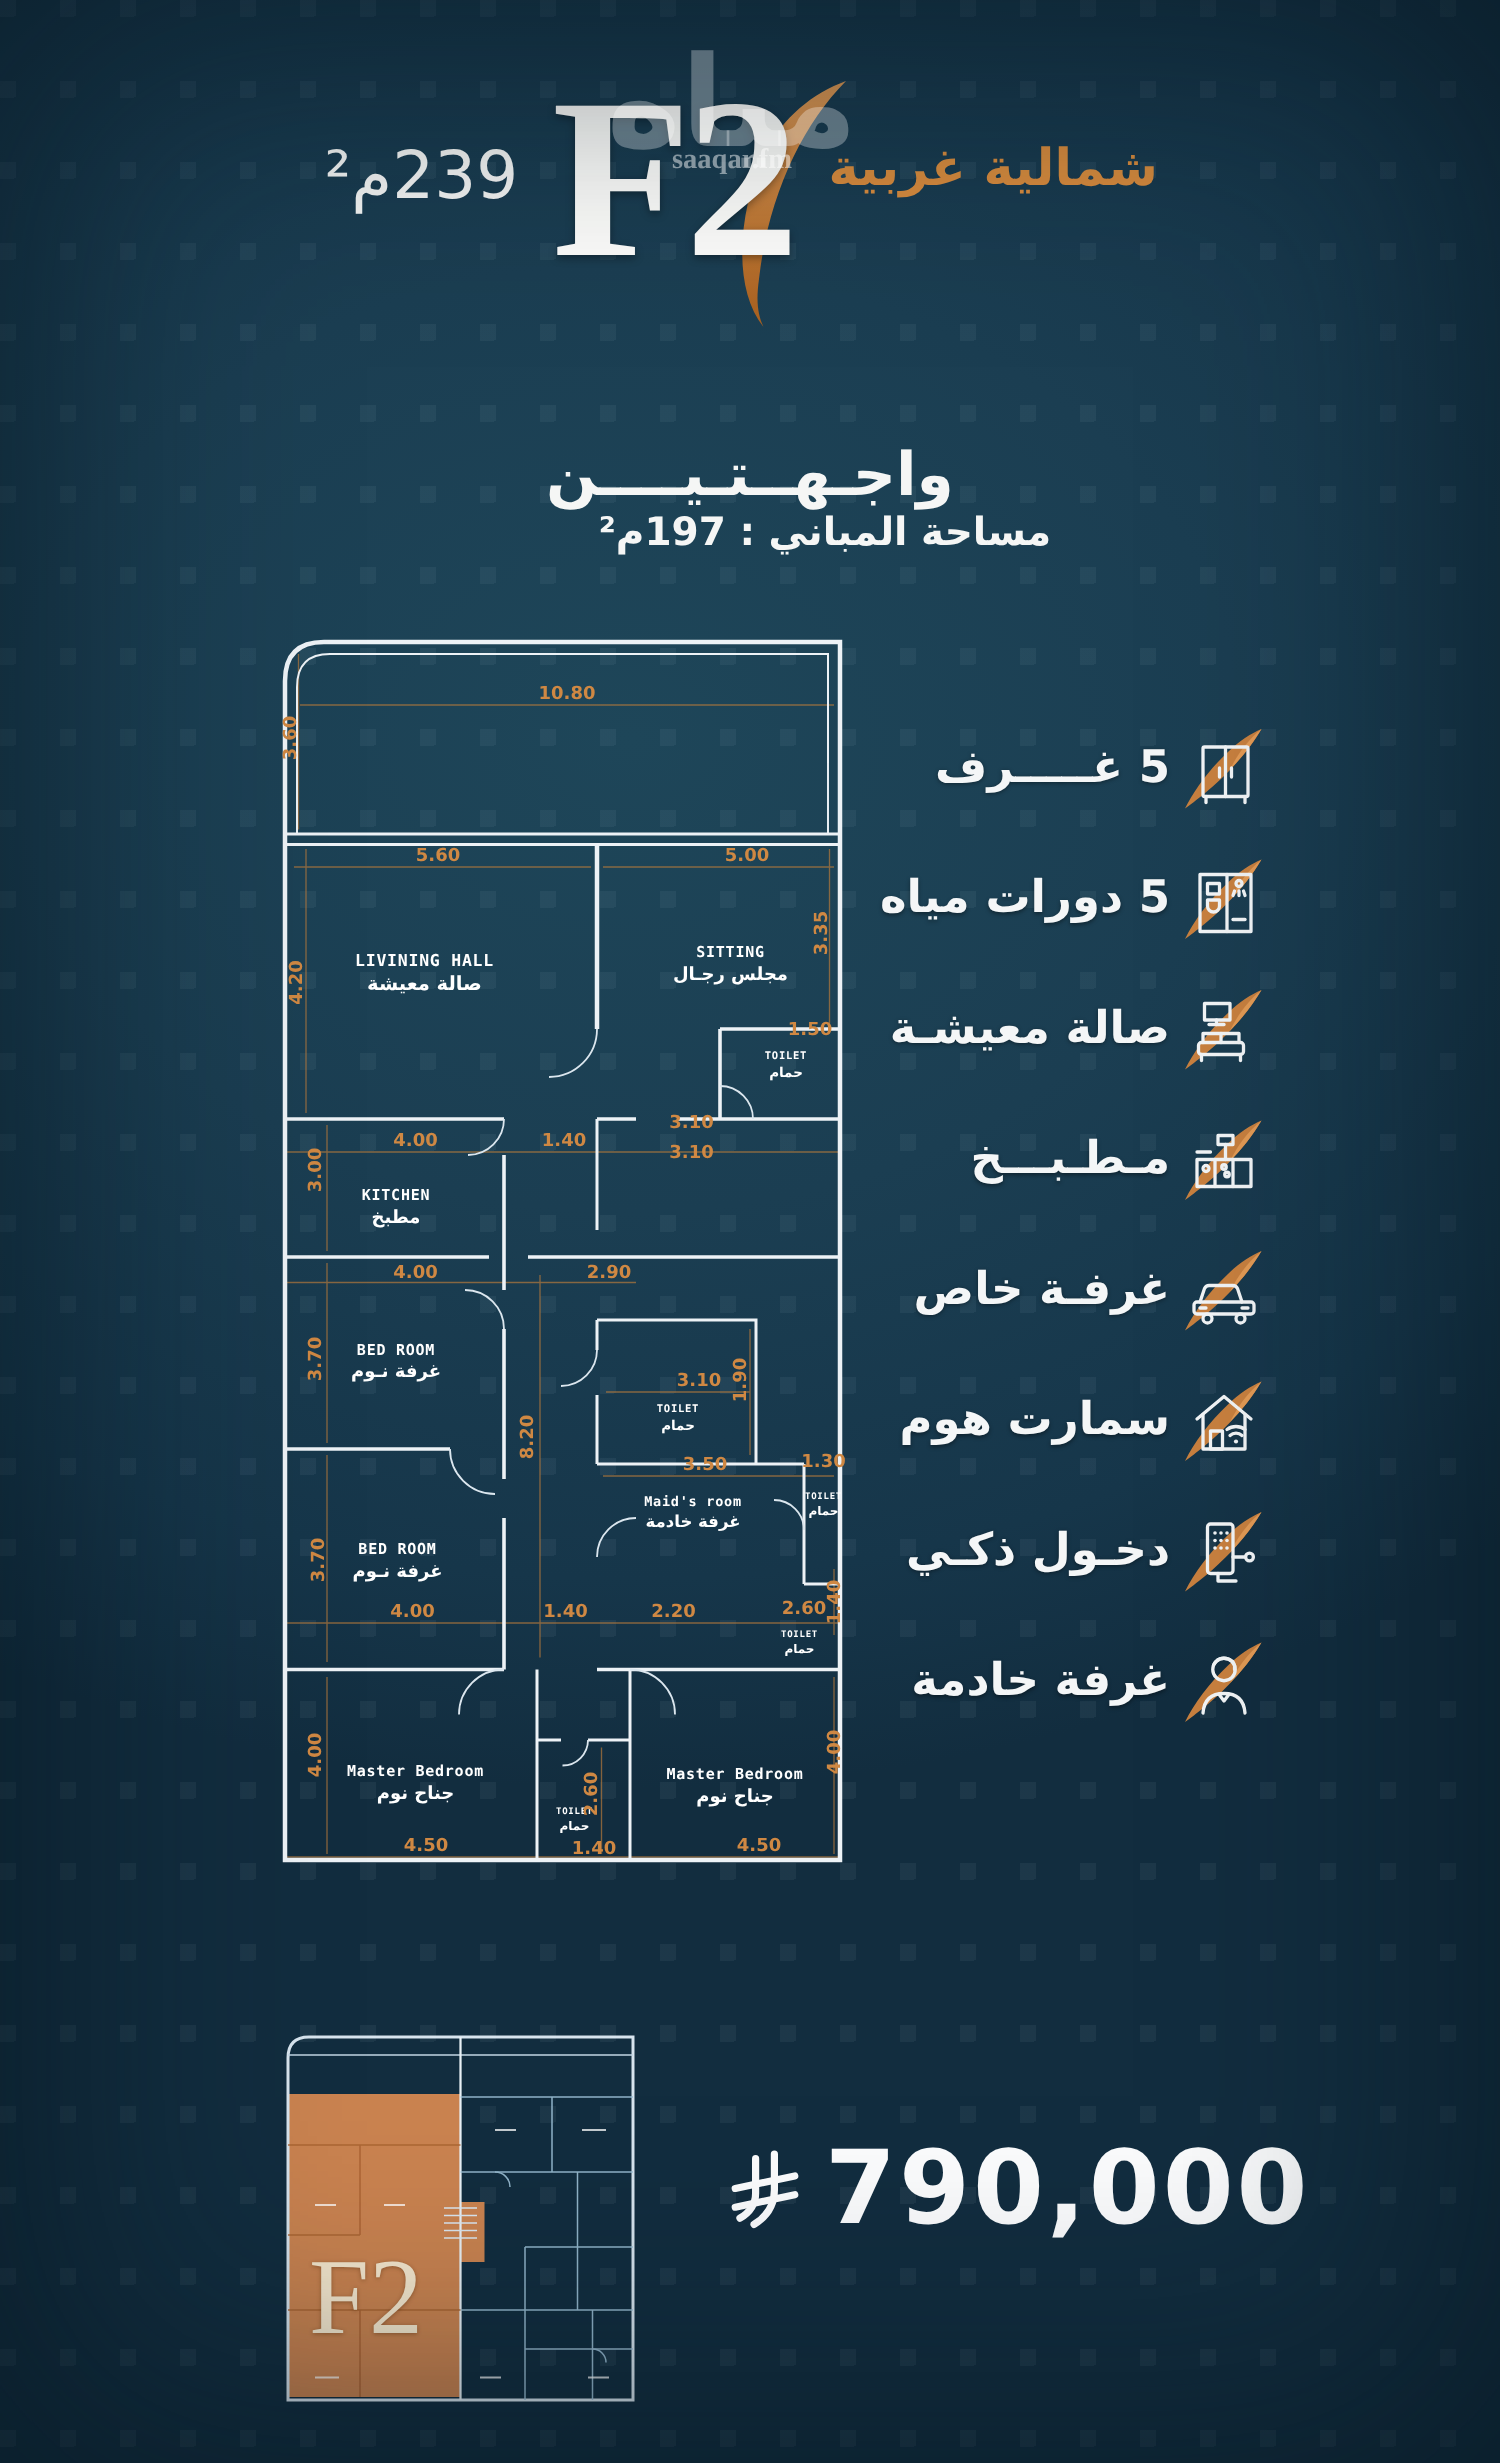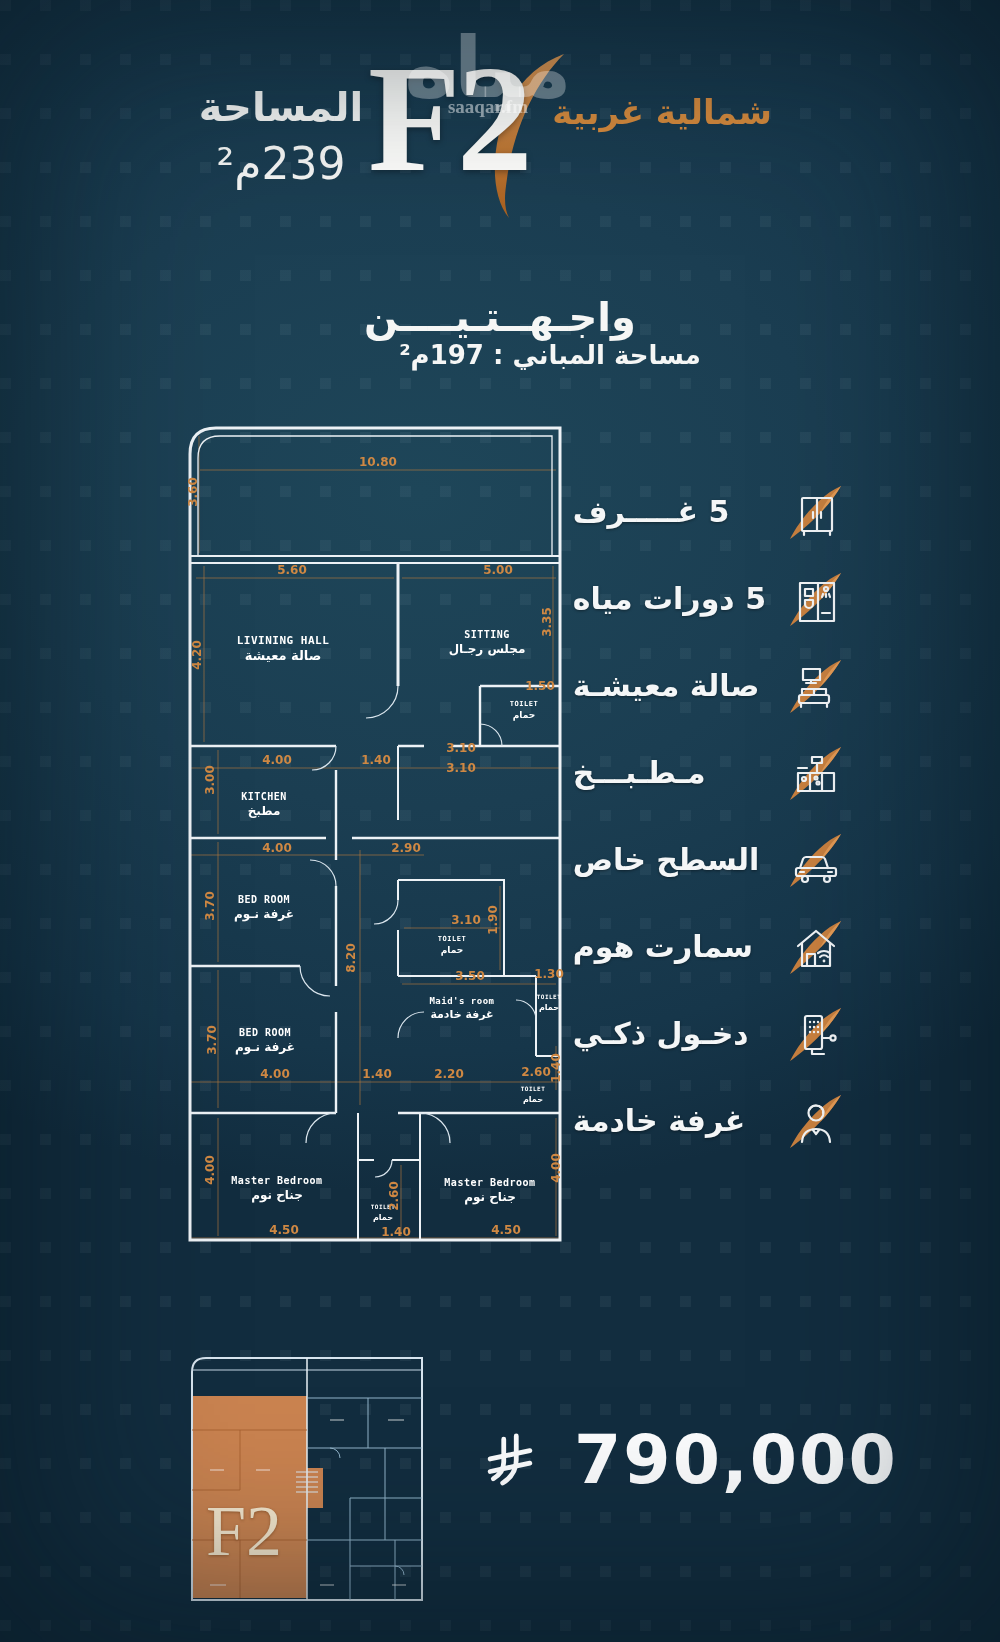--- a/index.html
+++ b/index.html
@@ -38,34 +38,34 @@
   .plan svg{width:100%;height:100%;}
   .wall{stroke:#edf2f6;fill:none;}
   .dimline{stroke:#b5793c;stroke-width:.9;opacity:.7;fill:none;}
   .door{stroke:#dbe6ee;stroke-width:1.2;fill:none;}
   .r-en{fill:#ffffff;font-family:"DejaVu Sans Mono","Liberation Mono",monospace;font-weight:bold;text-anchor:middle;letter-spacing:.5px;}
   .r-ar{fill:#ffffff;font-family:"DejaVu Sans",sans-serif;font-weight:bold;text-anchor:middle;}
   .dim{fill:#cf8843;font-size:12px;font-weight:bold;font-family:"DejaVu Sans",sans-serif;text-anchor:middle;}
 
   
   .features{position:absolute;right:156px;top:468px;display:flex;flex-direction:column;}
-  .feat{height:87px;display:flex;align-items:center;justify-content:space-between;gap:22px;}
+  .feat{height:87px;display:flex;align-items:center;justify-content:flex-end;gap:8px;}
   .flabel{color:#f4f6f7;font-size:30px;font-weight:bold;direction:rtl;white-space:nowrap;
     text-shadow:0 1px 3px rgba(0,0,0,.4);}
   .ficon{width:56px;height:56px;flex:0 0 56px;}
   .ficon svg{width:56px;height:56px;}
 
   
   .miniplan{position:absolute;left:185px;top:1340px;width:250px;height:270px;}
   .mini-f2{position:absolute;left:188px;top:1490px;width:112px;text-align:center;
     font-family:"Liberation Serif","DejaVu Serif",serif;font-size:72px;color:#f6e8ce;
     text-shadow:0 1px 3px rgba(70,35,5,.4);}
   .price{position:absolute;left:486px;top:1420px;display:flex;align-items:center;gap:16px;}
   .price-num{color:#fbfcfd;font-size:68px;font-weight:bold;letter-spacing:2px;
-    font-family:"DejaVu Sans",sans-serif;margin-left:24px;}
+    font-family:"DejaVu Sans",sans-serif;}
   .sar{width:48px;height:58px;}
 </style>
 </head>
 <body>
 
 <div class="poster">
   <div class="dots"></div>
 
   <div class="hdr-right">
     <div class="hdr-orient">شمالية غربية</div>
@@ -78,21 +78,20 @@
           <stop offset="0" stop-color="#e09a55"></stop>
             <stop offset="1" stop-color="#a8601f"></stop>
         </linearGradient>
       </defs>
       <path d="M104,2 C74,32 52,80 46,134 C44,148 45,158 49,166 C28,140 32,88 50,50 C62,26 82,10 104,2 Z" fill="url(#swg)"></path>
     </svg>
     <div class="f2-text">F2</div>
   </div>
 
   <div class="hdr-area">
-    <div class="hdr-area-label">المساحة</div>
     <div class="hdr-area-value">239م²</div>
   </div>
 
   <div class="watermark">
     <div class="wm-logo">مياه</div>
     <div class="wm-site">saaqar.fm</div>
   </div>
 
   <div class="facades">واجـهــتـيــــن</div>
 
@@ -274,21 +273,21 @@
                 <circle cx="26" cy="29" r="1.5"></circle>
                 <circle cx="28" cy="34" r="1.5"></circle>
                 <path d="M22,8 h10 v6 h-10 z"></path>
                 <line x1="27" y1="14" x2="27" y2="24"></line>
                 <line x1="8" y1="19" x2="17" y2="19"></line>
               </g>
             </g>
           </svg></div>
       </div>
       <div class="feat">
-        <div class="flabel">السطح خاص</div>
+        <div class="flabel">غرفـة خاص</div>
         <div class="ficon"><svg viewBox="0 0 56 56">
             <path d="M53,2 C45,16 31,32 15,45 C10,49 5,53 2,55 C8,43 18,29 31,17 C38,10 46,5 53,2 Z" fill="#c8803f"></path>
             <path d="M53,2 C47,12 40,21 32,29 C37,19 44,9 53,2 Z" fill="#e39b55"></path>
             <g transform="translate(2,4)">
               <g stroke="#f2f5f7" stroke-width="2.2" fill="none" stroke-linecap="round" stroke-linejoin="round">
                 <rect x="6" y="32" width="40" height="8" rx="2"></rect>
                 <path d="M10,32 l3,-9 q1,-2 3,-2 h16 q2,0 3,2 l3,9"></path>
                 <circle cx="15" cy="43" r="3"></circle>
                 <circle cx="37" cy="43" r="3"></circle>
                 <line x1="10" y1="36" x2="14" y2="36"></line>

